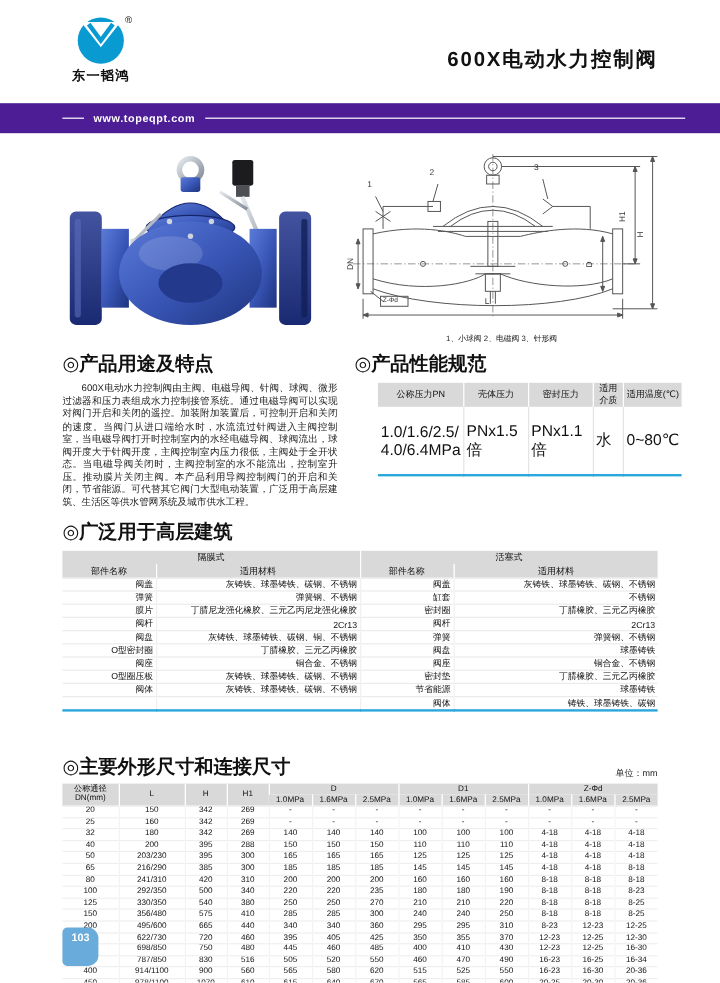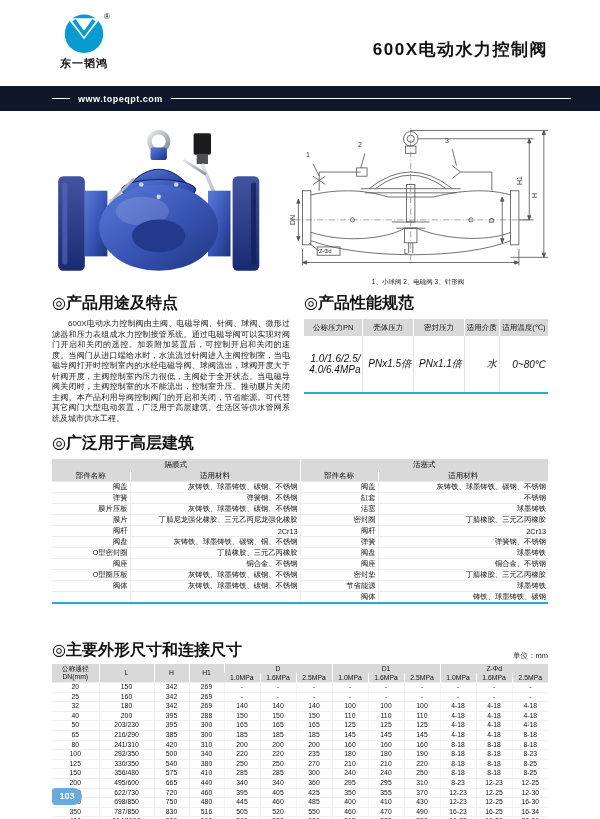--- a/index.html
+++ b/index.html
@@ -6,21 +6,21 @@
   .page{position:relative;width:600px;height:819px;background:#fff;overflow:hidden;
         font-family:"Liberation Sans","DejaVu Sans",sans-serif;color:#111;}
   
   .hdr{position:relative;height:86px;}
   .logo{position:absolute;left:52px;top:10px;width:64px;text-align:center;}
   .logo svg{width:44px;height:44px;display:block;margin:0 auto;}
   .logo-reg{position:absolute;top:2px;right:6px;font-size:8px;color:#111;}
   .logo-text{font-size:11px;font-weight:bold;letter-spacing:1px;margin-top:2px;white-space:nowrap;}
   .doc-title{position:absolute;right:52px;top:38px;margin:0;font-size:17px;font-weight:bold;letter-spacing:1.5px;}
   
-  .banner{height:25px;background:#0f172a;display:flex;align-items:center;color:#fff;}
+  .banner{height:25px;background:#4c1d95;display:flex;align-items:center;color:#fff;}
   .bline{height:1px;background:#fff;}
   .bline.short{width:18px;margin-left:52px;}
   .bline.long{width:400px;}
   .site{font-size:9px;font-weight:bold;letter-spacing:.5px;margin:0 8px;white-space:nowrap;}
   
   main{padding:0 52px;}
   .figures{display:flex;margin-top:12px;height:166px;}
   .photo{width:236px;height:158px;}
   .photo svg{width:100%;height:100%;}
   .diagram{position:relative;width:260px;height:166px;margin-left:0;}
@@ -28,45 +28,45 @@
   .dlabel{position:absolute;font-size:7px;color:#333;line-height:1;}
   .dlabel.rot{transform:rotate(-90deg);transform-origin:left top;}
   .dcaption{position:absolute;left:0;right:0;bottom:2px;text-align:center;font-size:6.5px;color:#222;}
   h2{font-size:16px;margin:0 0 5px;font-weight:bold;color:#111;}
   .two-col{display:flex;gap:14px;margin-top:4px;}
   .usage{width:238px;}
   .usage p{margin:0;font-size:8px;line-height:10.5px;text-align:justify;text-indent:2em;color:#222;}
   .performance{flex:1;}
   table{border-collapse:collapse;width:100%;}
   
-  .perf-table{border-bottom:2px solid #2ba7de;}
+  .perf-table{border-bottom:2px solid #2ba7de;margin-left:20px;}
   .perf-table th{background:#d9d9d9;font-size:7.5px;font-weight:normal;height:17px;border-left:1px solid #fff;padding:0 1px;}
   .perf-table th:first-child{border-left:none;}
-  .perf-table td{font-size:10px;text-align:right;height:56px;border-left:1px solid #e4e4e4;white-space:pre-line;padding:0 2px;font-style:italic;}
+  .perf-table td{font-size:13px;text-align:left;height:56px;border-left:1px solid #e4e4e4;white-space:pre-line;padding:0 2px;}
   .perf-table td:first-child{border-left:none;}
   
   .materials{margin-top:9px;}
   .mat-table{border-bottom:2px solid #2ba7de;}
   .mat-table th{background:#d9d9d9;font-size:7.5px;font-weight:normal;height:11px;padding:0;border-left:1px solid #fff;}
   .mat-table th:first-child{border-left:none;}
   .mat-table td{font-size:7.3px;text-align:right;height:10px;padding:0 2px;border-top:1px solid #ebebeb;border-left:1px solid #f0f0f0;}
   .mat-table td:first-child{border-left:none;}
   
   .dims{margin-top:9px;}
   .dims-head{display:flex;justify-content:space-between;align-items:flex-end;margin-top:36px;}
   .unit{font-size:7.5px;color:#222;}
   .dim-table{border-bottom:2px solid #2ba7de;margin-top:3px;table-layout:fixed;}
   .dim-table th{background:#d9d9d9;font-size:6.8px;font-weight:normal;padding:0;height:9px;line-height:8px;border-left:1px solid #fff;}
   .dim-table th:first-child{border-left:none;}
   .dim-table td{font-size:6.8px;text-align:center;height:8.6px;line-height:8.6px;padding:0;
                 border-top:1px solid #efefef;border-left:1px solid #f3f3f3;white-space:nowrap;overflow:hidden;}
   .dim-table td:first-child{border-left:none;}
   .dn-th span{display:block;line-height:8px;}
   
-  .page-badge{position:absolute;left:52px;bottom:14px;width:30px;height:17px;background:#69acdb;color:#fff;
+  .page-badge{position:absolute;left:52px;bottom:14px;width:30px;height:32px;background:#69acdb;color:#fff;
               font-size:9px;font-weight:bold;text-align:center;line-height:17px;border-radius:4px 9px 9px 4px;}
 </style>
 </head>
 <body>
 
 <div class="page">
 
   <header class="hdr">
     <div class="logo">
       <span class="logo-reg">®</span>
@@ -267,26 +267,20 @@
               <td>阀盖</td>
               <td>灰铸铁、球墨铸铁、碳钢、不锈钢</td>
               <td>阀盖</td>
               <td>灰铸铁、球墨铸铁、碳钢、不锈钢</td>
             </tr>
             <tr>
               <td>弹簧</td>
               <td>弹簧钢、不锈钢</td>
               <td>缸套</td>
               <td>不锈钢</td>
-            </tr>
-            <tr>
-              <td>膜片压板</td>
-              <td>灰铸铁、球墨铸铁、碳钢、不锈钢</td>
-              <td>活塞</td>
-              <td>球墨铸铁</td>
             </tr>
             <tr>
               <td>膜片</td>
               <td>丁腈尼龙强化橡胶、三元乙丙尼龙强化橡胶</td>
               <td>密封圈</td>
               <td>丁腈橡胶、三元乙丙橡胶</td>
             </tr>
             <tr>
               <td>阀杆</td>
               <td>2Cr13</td>

